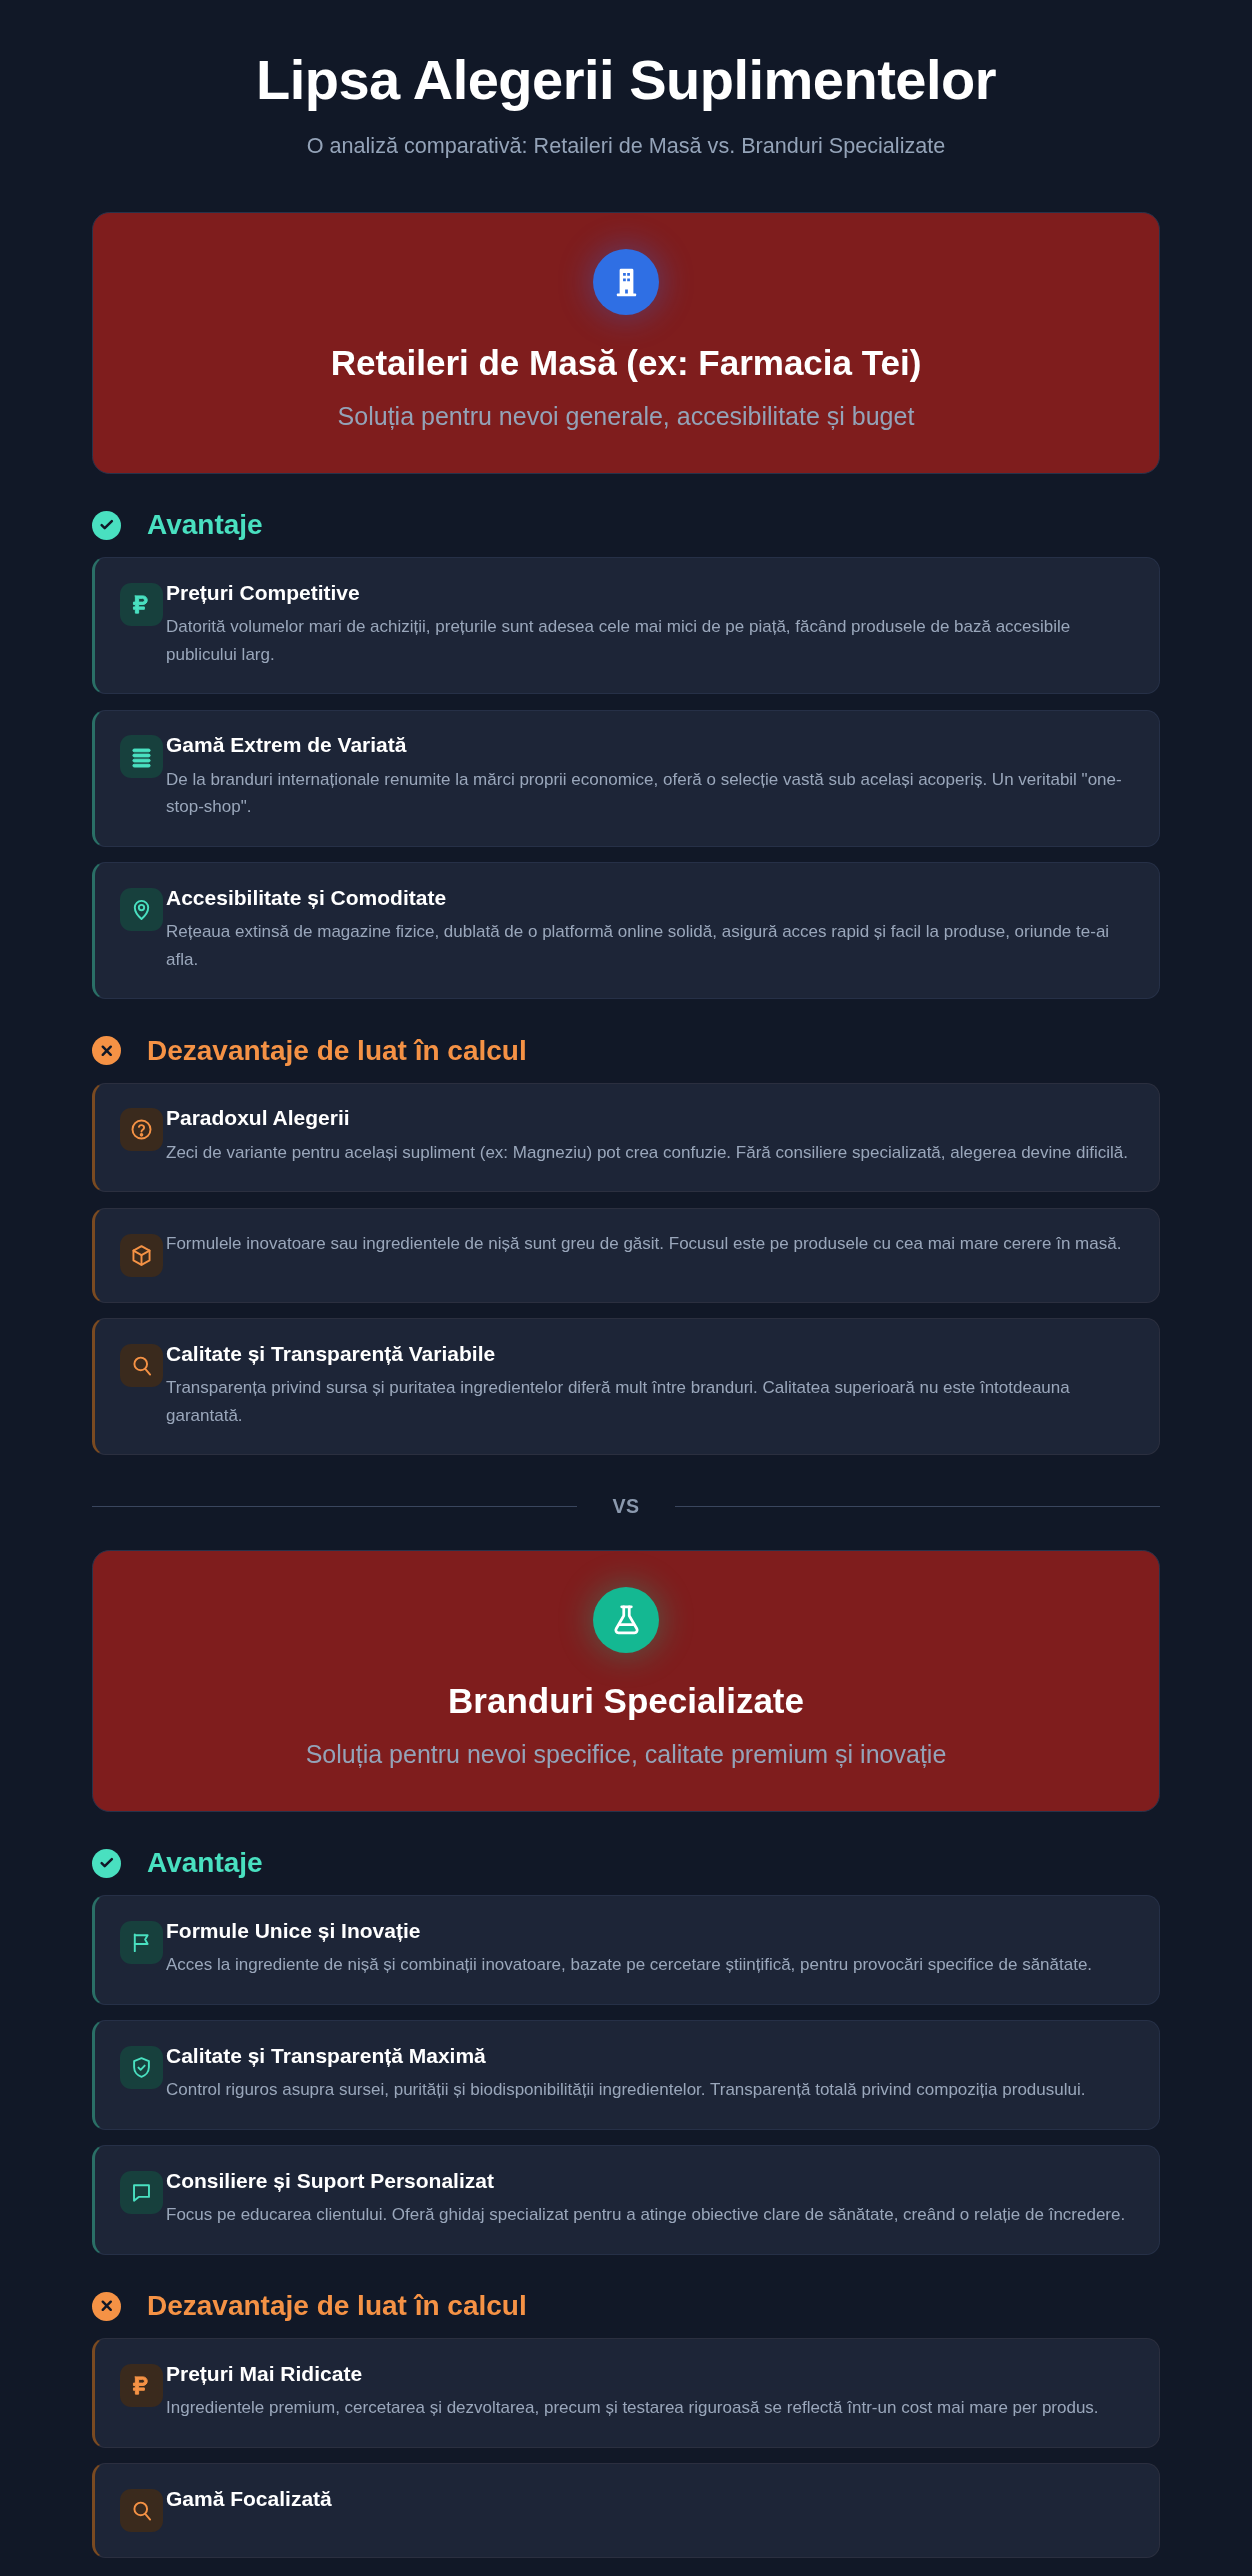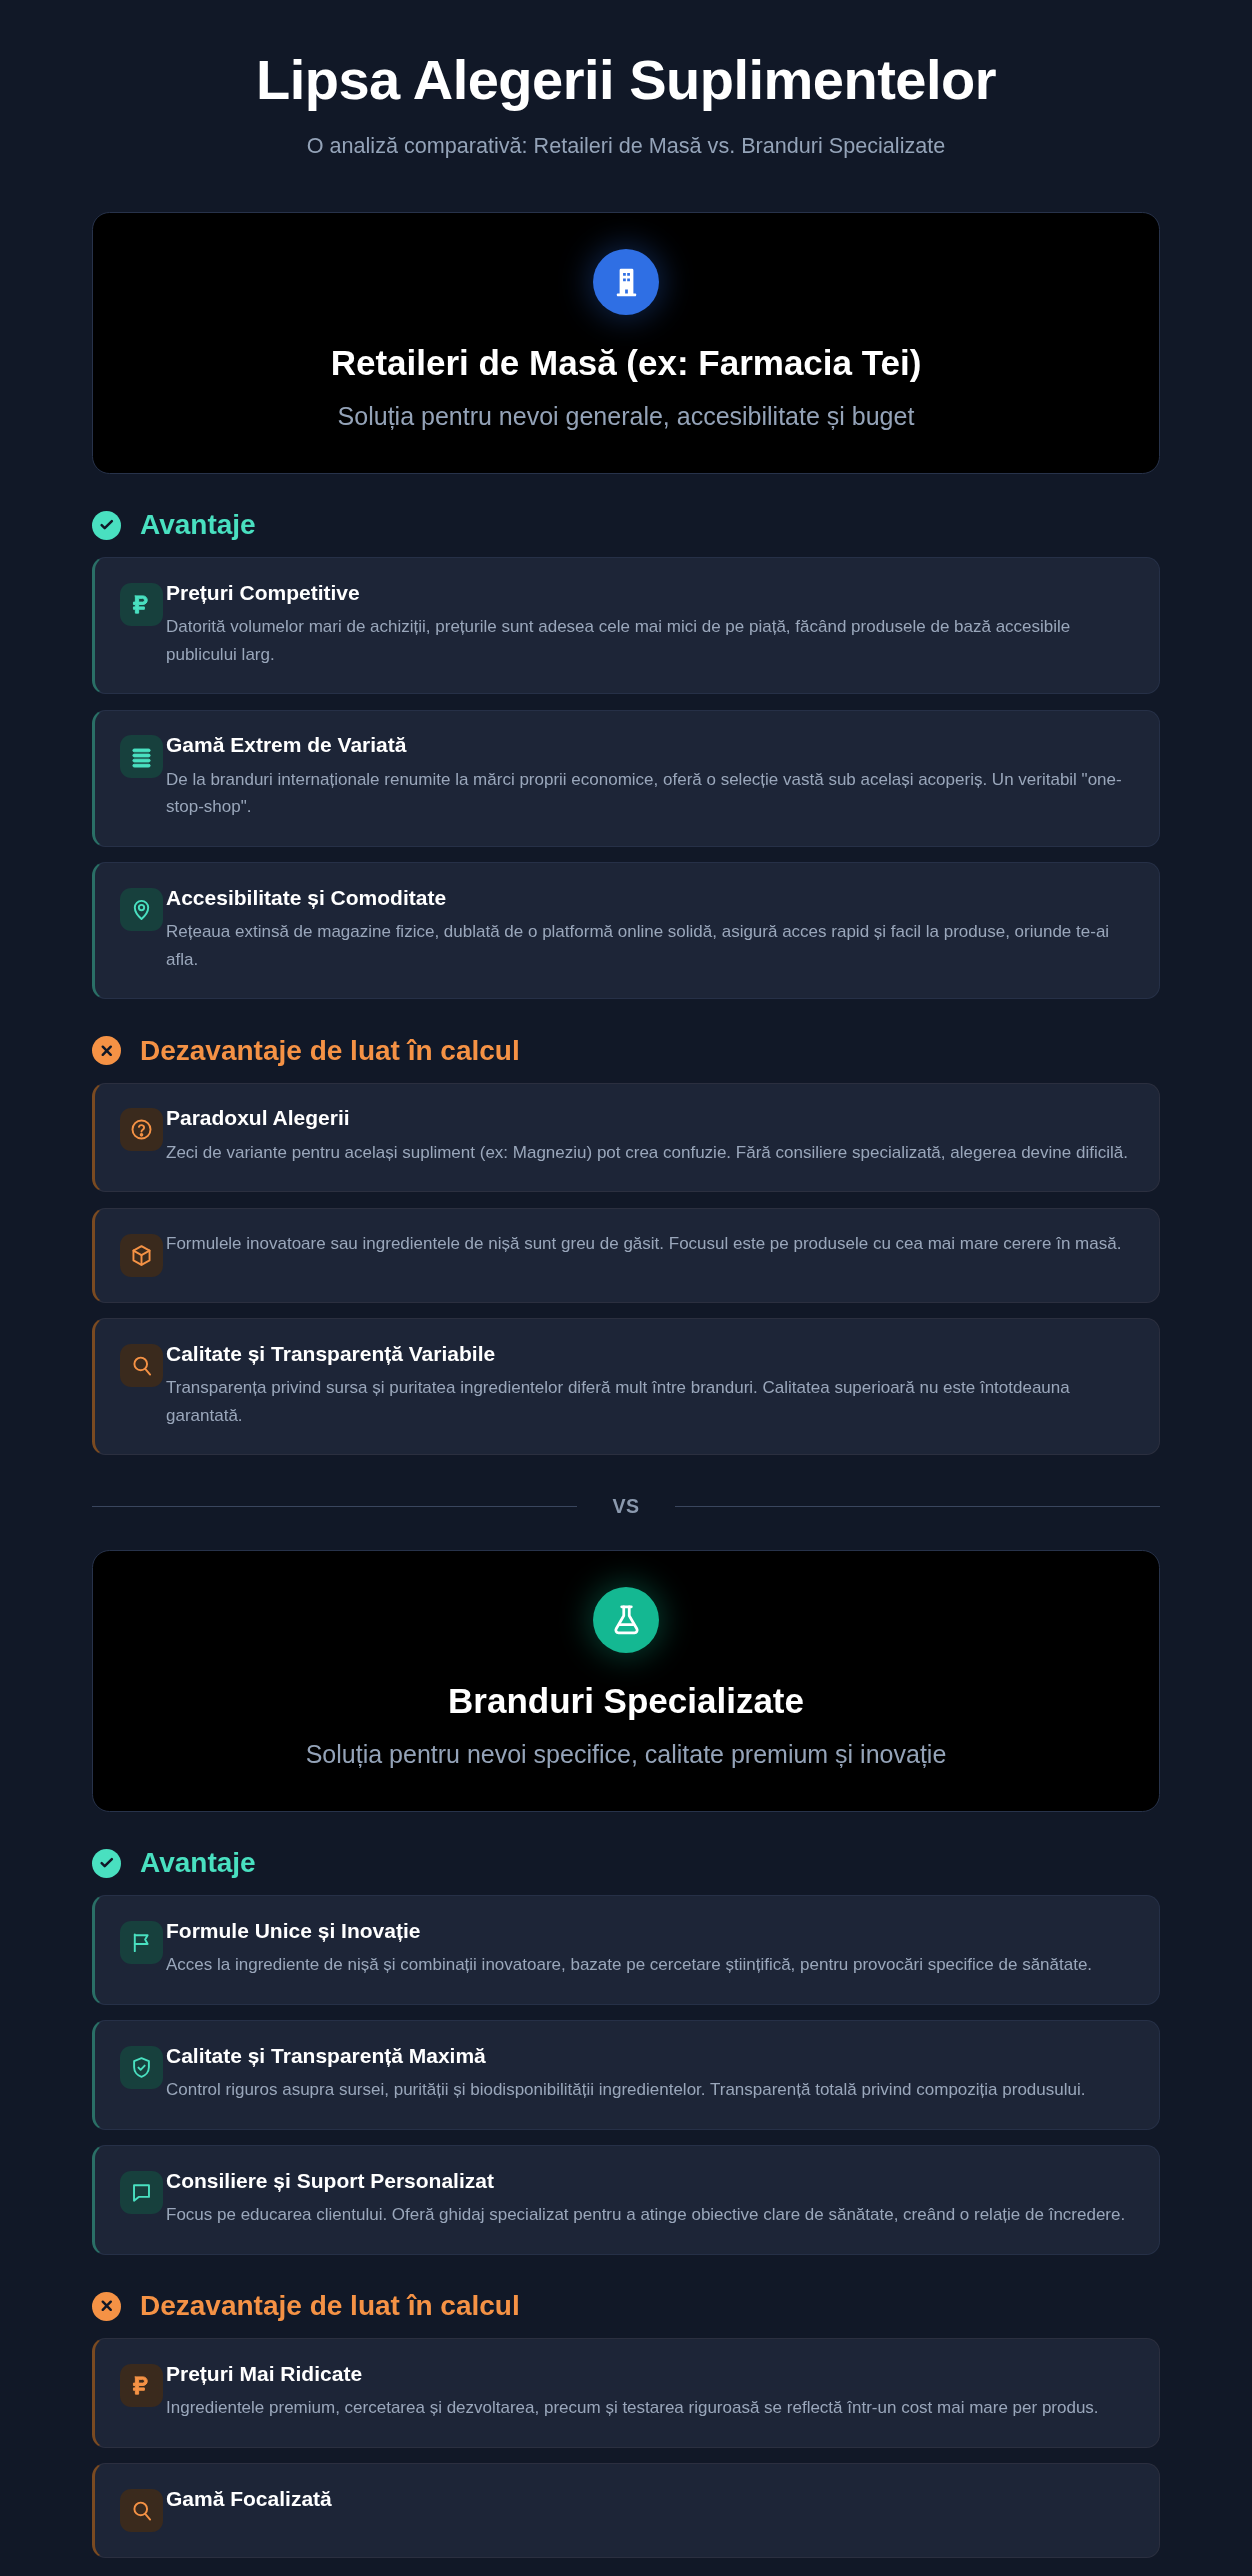--- a/index.html
+++ b/index.html
@@ -35,21 +35,21 @@
     margin-top: 19.6px;
     font-size: 21.6px;
     font-weight: 400;
     color: #94a3b8;
     line-height: 1.4;
   }
 
   
   .brand-card {
     margin: 19.6px 92px 0 92px;
-    background: #000000;
+    background: #7f1d1d;
     border: 0.5px solid #27324a;
     border-radius: 17.5px;
     padding: 36px 31px 39px 31px;
     text-align: center;
   }
   .brand-icon-wrap {
     display: flex;
     justify-content: center;
     margin-bottom: 27px;
   }
@@ -75,21 +75,21 @@
     margin-top: 14.4px;
     font-size: 25px;
     color: #94a3b8;
     line-height: 1.4;
   }
 
   
   .section-head {
     display: flex;
     align-items: center;
-    gap: 19px;
+    gap: 26px;
     margin: 37px 92px 17.5px 92px;
   }
   .section-head .badge {
     width: 29px;
     height: 29px;
     border-radius: 50%;
     display: flex;
     align-items: center;
     justify-content: center;
     flex: 0 0 auto;

